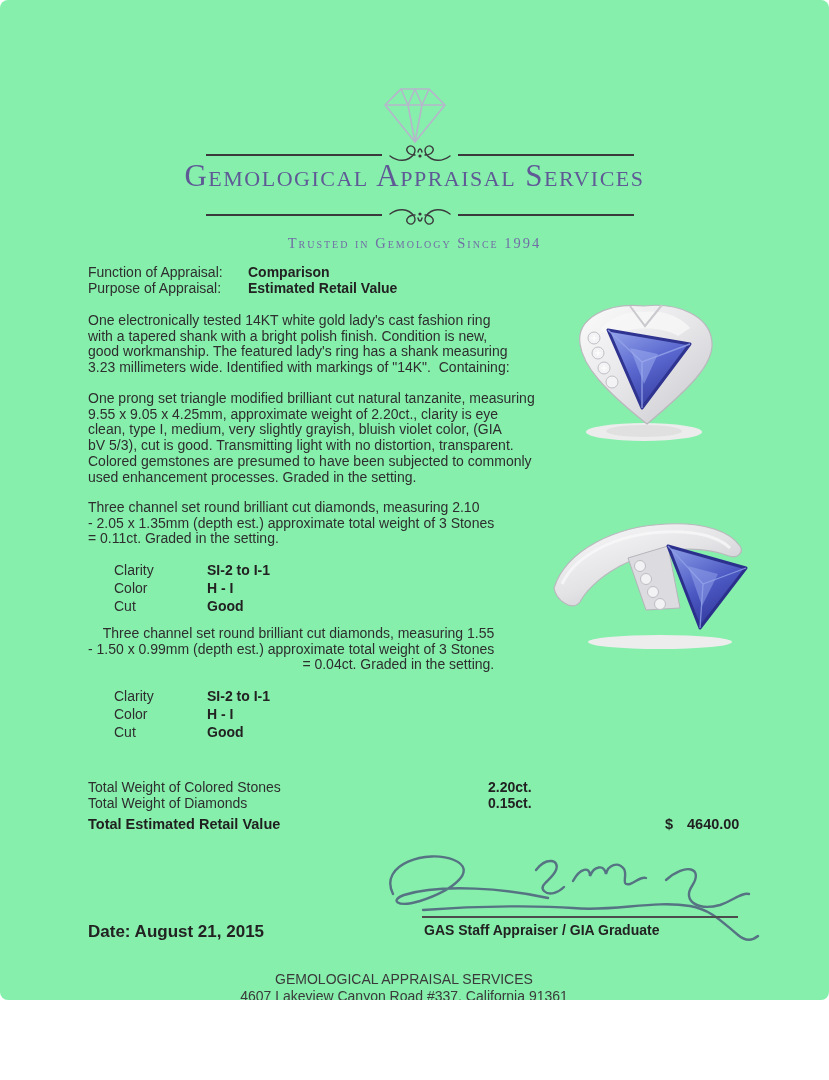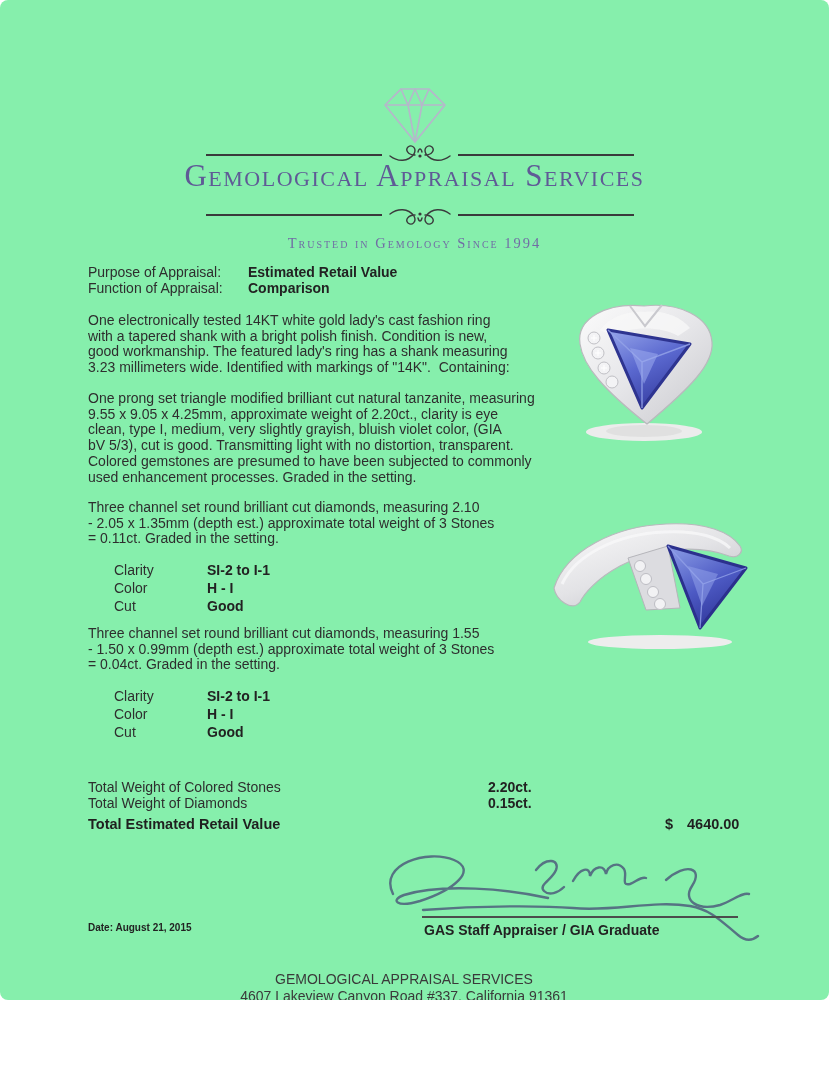--- a/index.html
+++ b/index.html
@@ -45,21 +45,21 @@
 
   .retail { position:absolute; left:88px; top:816px; width:680px; height:18px; font-size:14.5px; font-weight:bold; color:#1f1f1f; }
   .retail .r-label { position:absolute; left:0; top:0; }
   .retail .r-currency { position:absolute; left:577px; top:0; }
   .retail .r-value { position:absolute; left:599px; top:0; }
 
   
   .sig-svg { position:absolute; left:368px; top:848px; }
   .sig-line { position:absolute; left:422px; top:916px; width:316px; height:2px; background:#4c4c4c; }
   .sig-title { position:absolute; left:424px; top:922px; font-size:14px; font-weight:bold; color:#222; }
-  .date-line { position:absolute; left:88px; top:922px; font-size:10px; font-weight:bold; color:#222; }
+  .date-line { position:absolute; left:88px; top:922px; font-size:17px; font-weight:bold; color:#222; }
 
   
   .footer { position:absolute; left:0; top:971px; width:808px; text-align:center; font-size:14px; line-height:17px; color:#3a3a3a; }
   .footer .f-page { margin-top:7px; font-weight:bold; color:#222; }
 
   
   .photo1 { position:absolute; left:550px; top:290px; }
   .photo2 { position:absolute; left:548px; top:492px; }
 </style>
 </head>
@@ -101,24 +101,24 @@
         <path d="M62,13 C54,19 44,19 38,11 C35,5 40,1 44,4 C47,7 44,12 37,12"></path>
         <path d="M30,9 C31,5 33,5 34,9"></path>
       </g>
       <circle cx="32" cy="13" r="1.6" fill="#3a3a3c"></circle>
     </svg>
     <div class="line"></div>
   </div>
 
   <div class="meta">
     <div class="meta-row">
-      <span class="m-label">Purpose of Appraisal:</span><span class="m-value">Estimated Retail Value</span>
+      <span class="m-label">Function of Appraisal:</span><span class="m-value">Comparison</span>
     </div>
     <div class="meta-row">
-      <span class="m-label">Function of Appraisal:</span><span class="m-value">Comparison</span>
+      <span class="m-label">Purpose of Appraisal:</span><span class="m-value">Estimated Retail Value</span>
     </div>
   </div>
 
   <div class="para" style="top:313px;">One electronically tested 14KT white gold lady's cast fashion ring
 with a tapered shank with a bright polish finish. Condition is new,
 good workmanship. The featured lady's ring has a shank measuring
 3.23 millimeters wide. Identified with markings of "14K".  Containing:</div>
   <div class="para" style="top:391px;">One prong set triangle modified brilliant cut natural tanzanite, measuring
 9.55 x 9.05 x 4.25mm, approximate weight of 2.20ct., clarity is eye
 clean, type I, medium, very slightly grayish, bluish violet color, (GIA
@@ -128,21 +128,21 @@
   <div class="para" style="top:500px;">Three channel set round brilliant cut diamonds, measuring 2.10
 - 2.05 x 1.35mm (depth est.) approximate total weight of 3 Stones
 = 0.11ct. Graded in the setting.</div>
 
   <div class="g-table" style="top:562px;">
     <div class="g-row"><span class="g-label">Clarity</span><span class="g-value">SI-2 to I-1</span></div>
     <div class="g-row"><span class="g-label">Color</span><span class="g-value">H - I</span></div>
     <div class="g-row"><span class="g-label">Cut</span><span class="g-value">Good</span></div>
   </div>
 
-  <div class="para" style="top:626px;">Three channel set round brilliant cut diamonds, measuring 1.55
+  <div class="para" style="top:626px;text-align:right;">Three channel set round brilliant cut diamonds, measuring 1.55
 - 1.50 x 0.99mm (depth est.) approximate total weight of 3 Stones
 = 0.04ct. Graded in the setting.</div>
 
   <div class="g-table" style="top:688px;">
     <div class="g-row"><span class="g-label">Clarity</span><span class="g-value">SI-2 to I-1</span></div>
     <div class="g-row"><span class="g-label">Color</span><span class="g-value">H - I</span></div>
     <div class="g-row"><span class="g-label">Cut</span><span class="g-value">Good</span></div>
   </div>
 
   <div class="totals">

